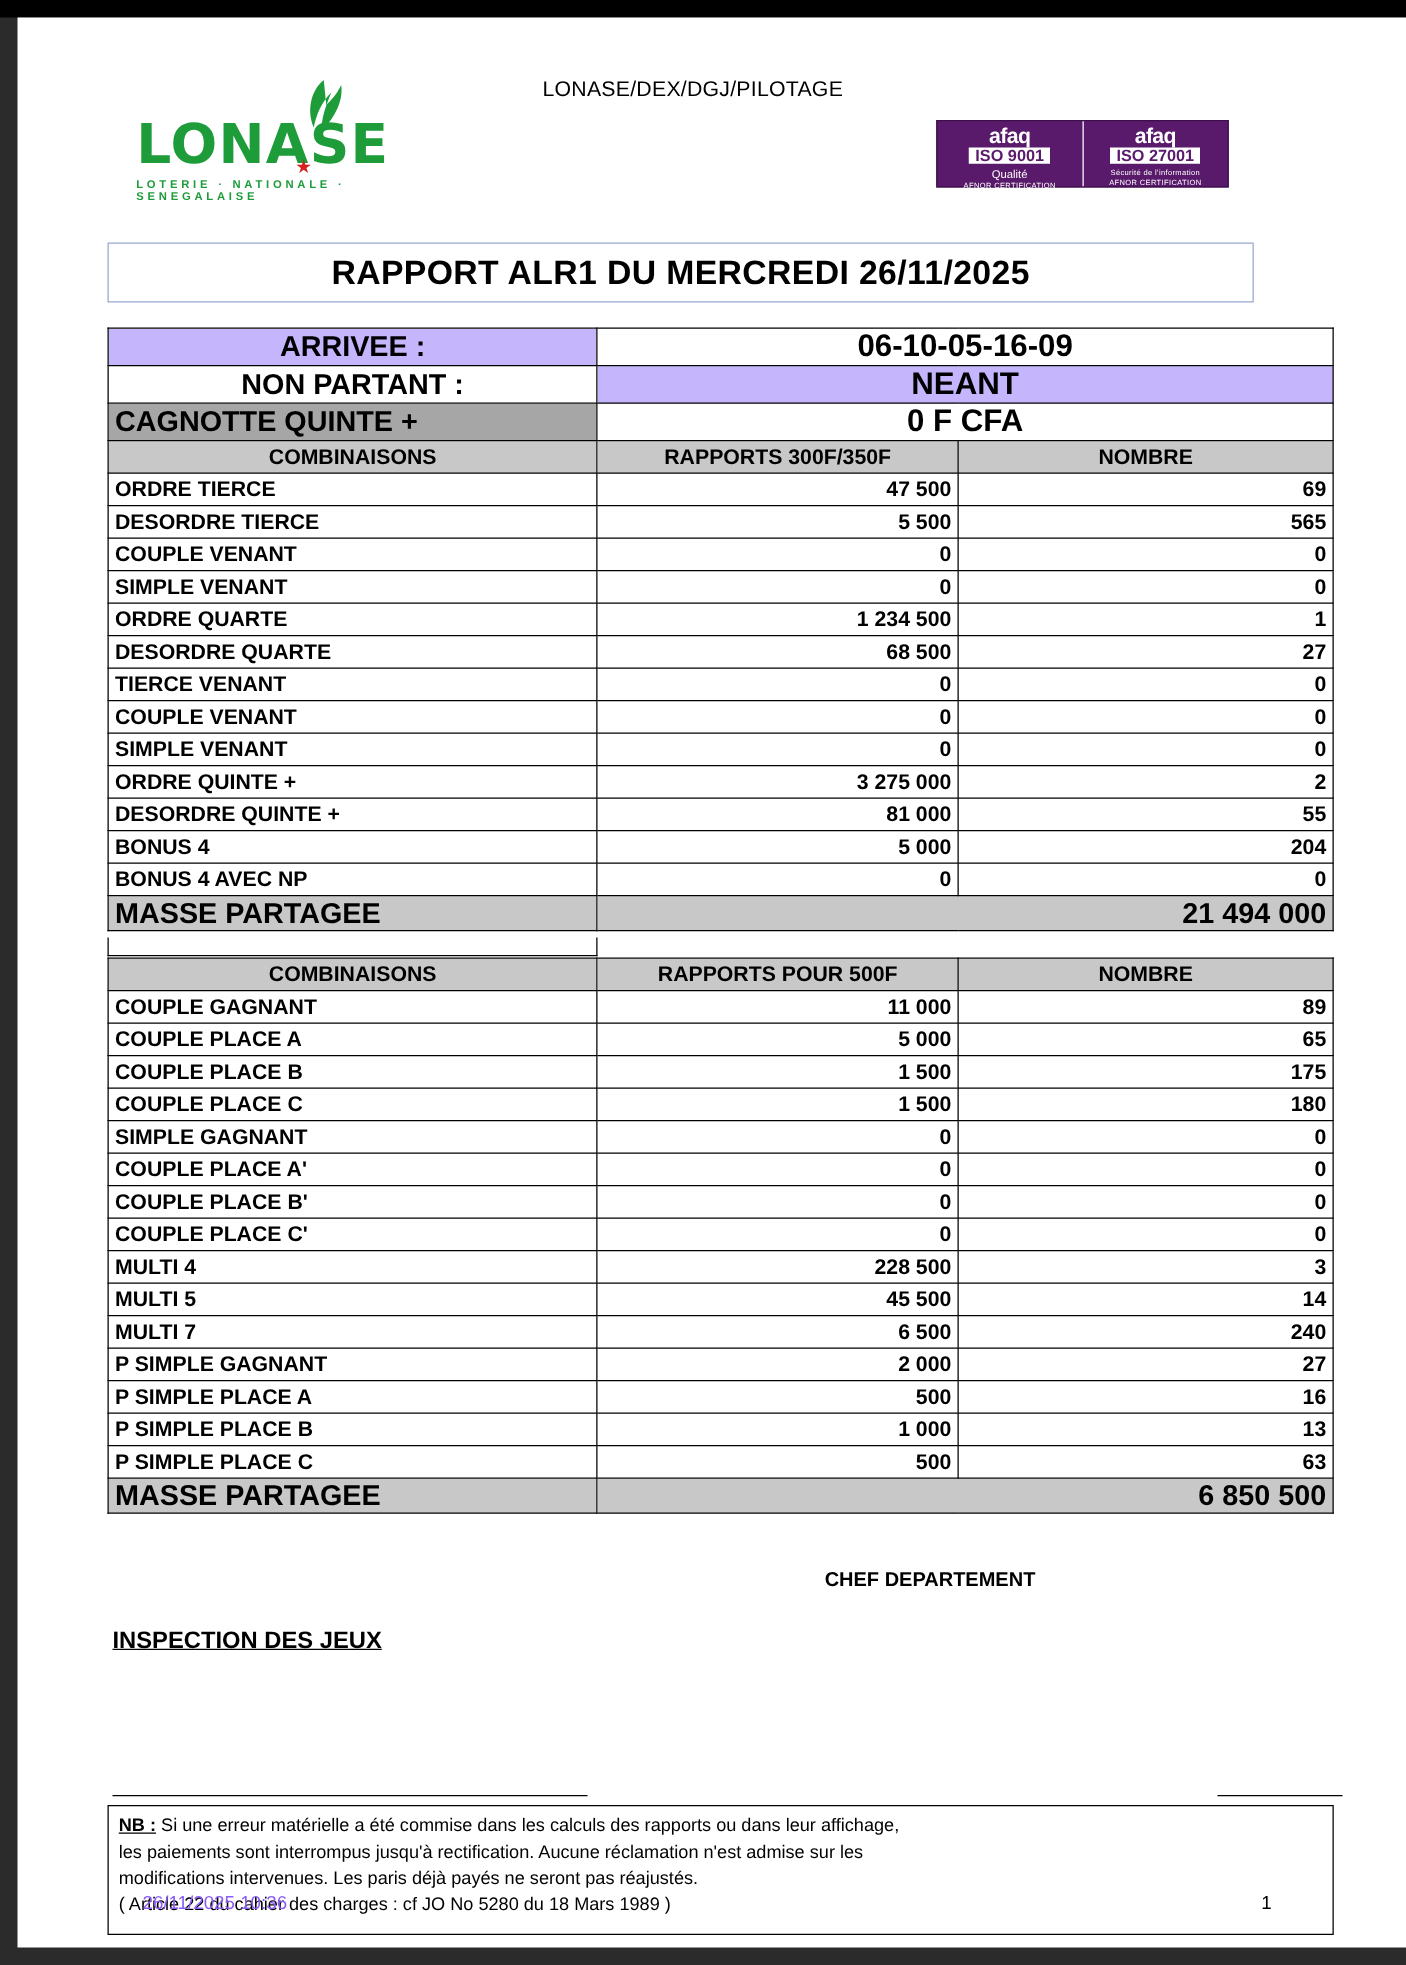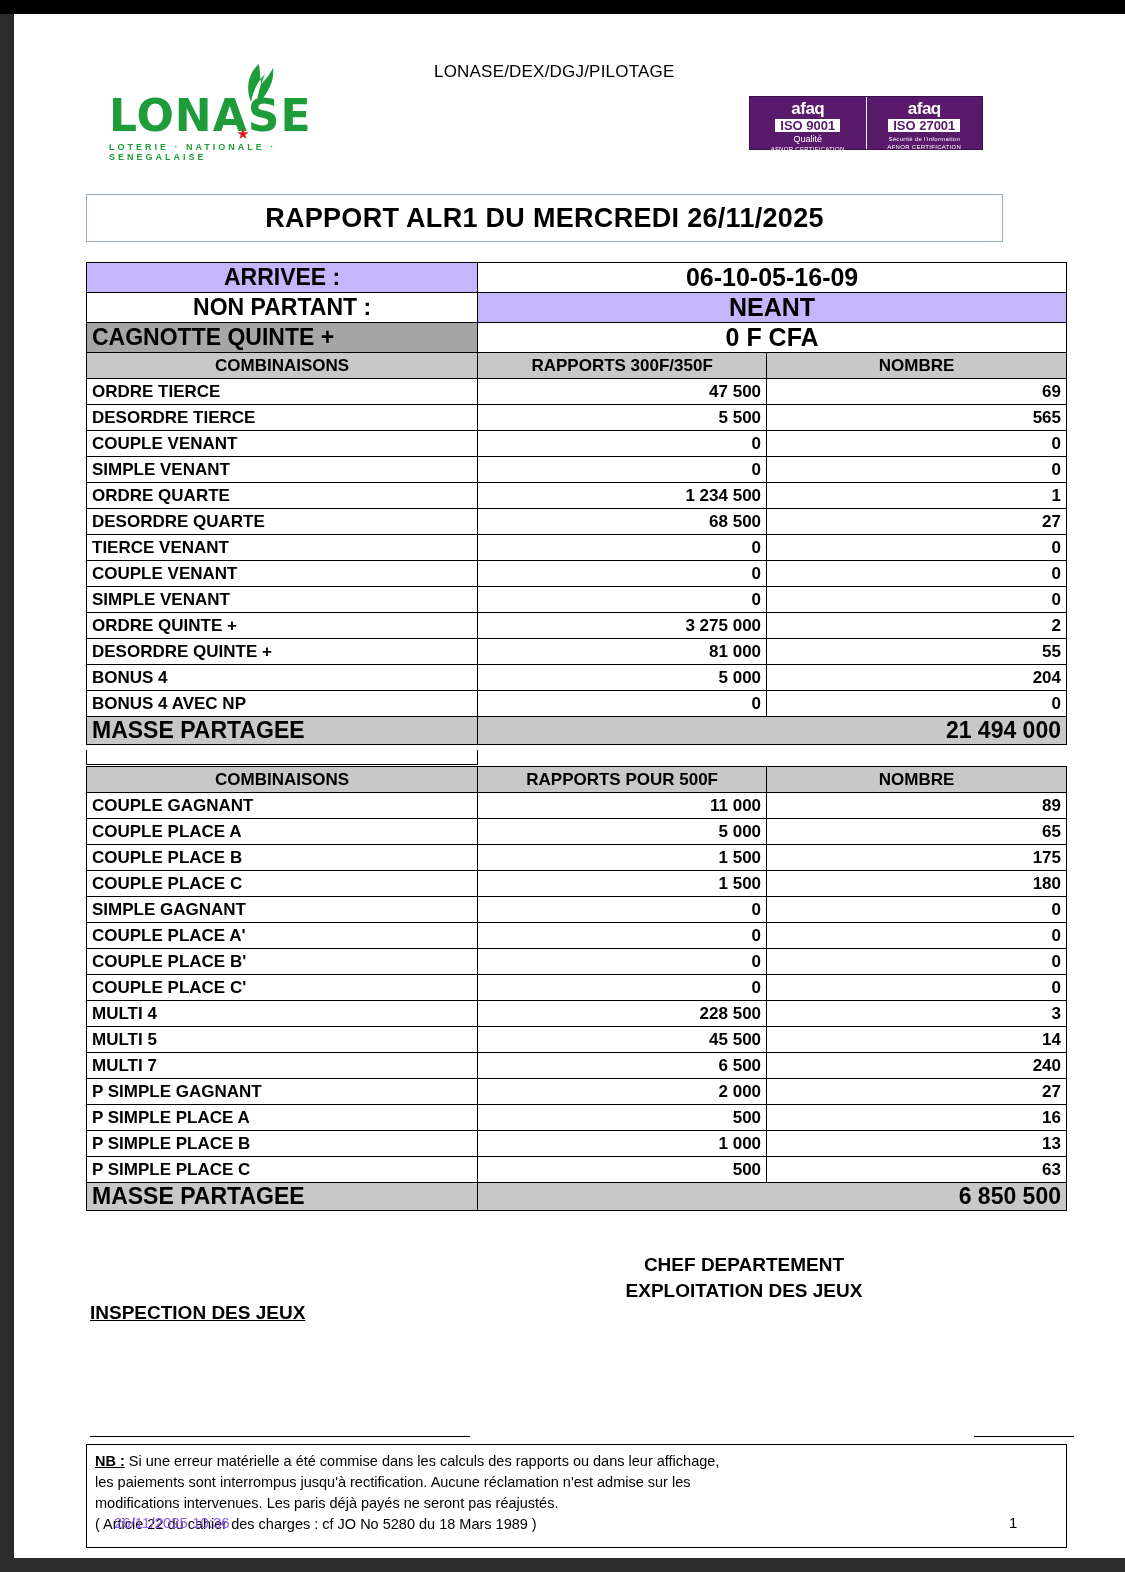--- a/index.html
+++ b/index.html
@@ -171,21 +171,21 @@
     border-bottom: 1px solid #000;
   }
 
   
   .sig-right {
     position: absolute;
     left: 560px;
     top: 1238px;
     width: 340px;
     text-align: center;
-    font-size: 19px;
+    font-size: 16px;
     font-weight: bold;
     line-height: 26px;
     color: #000;
   }
   .sig-left {
     position: absolute;
     left: 76px;
     top: 1288px;
     font-size: 19px;
     font-weight: bold;
@@ -465,21 +465,20 @@
         </tr>
         <tr class="masse">
           <td>MASSE  PARTAGEE</td>
           <td class="c-nombre" colspan="2">6 850 500</td>
         </tr>
       </tbody>
     </table>
 
     <div class="sig-right">
       <div>CHEF DEPARTEMENT</div>
-      <div>EXPLOITATION DES JEUX</div>
     </div>
     <div class="sig-left">INSPECTION DES JEUX</div>
     <div class="sig-line"></div>
     <div class="sig-line2"></div>
 
     <div class="nb-box">
       <div>
         <b>NB :</b><span> Si une erreur matérielle a été commise dans les calculs des rapports ou dans leur affichage,</span>
       </div>
       <div>les paiements sont interrompus jusqu'à rectification. Aucune réclamation n'est admise sur les</div>

